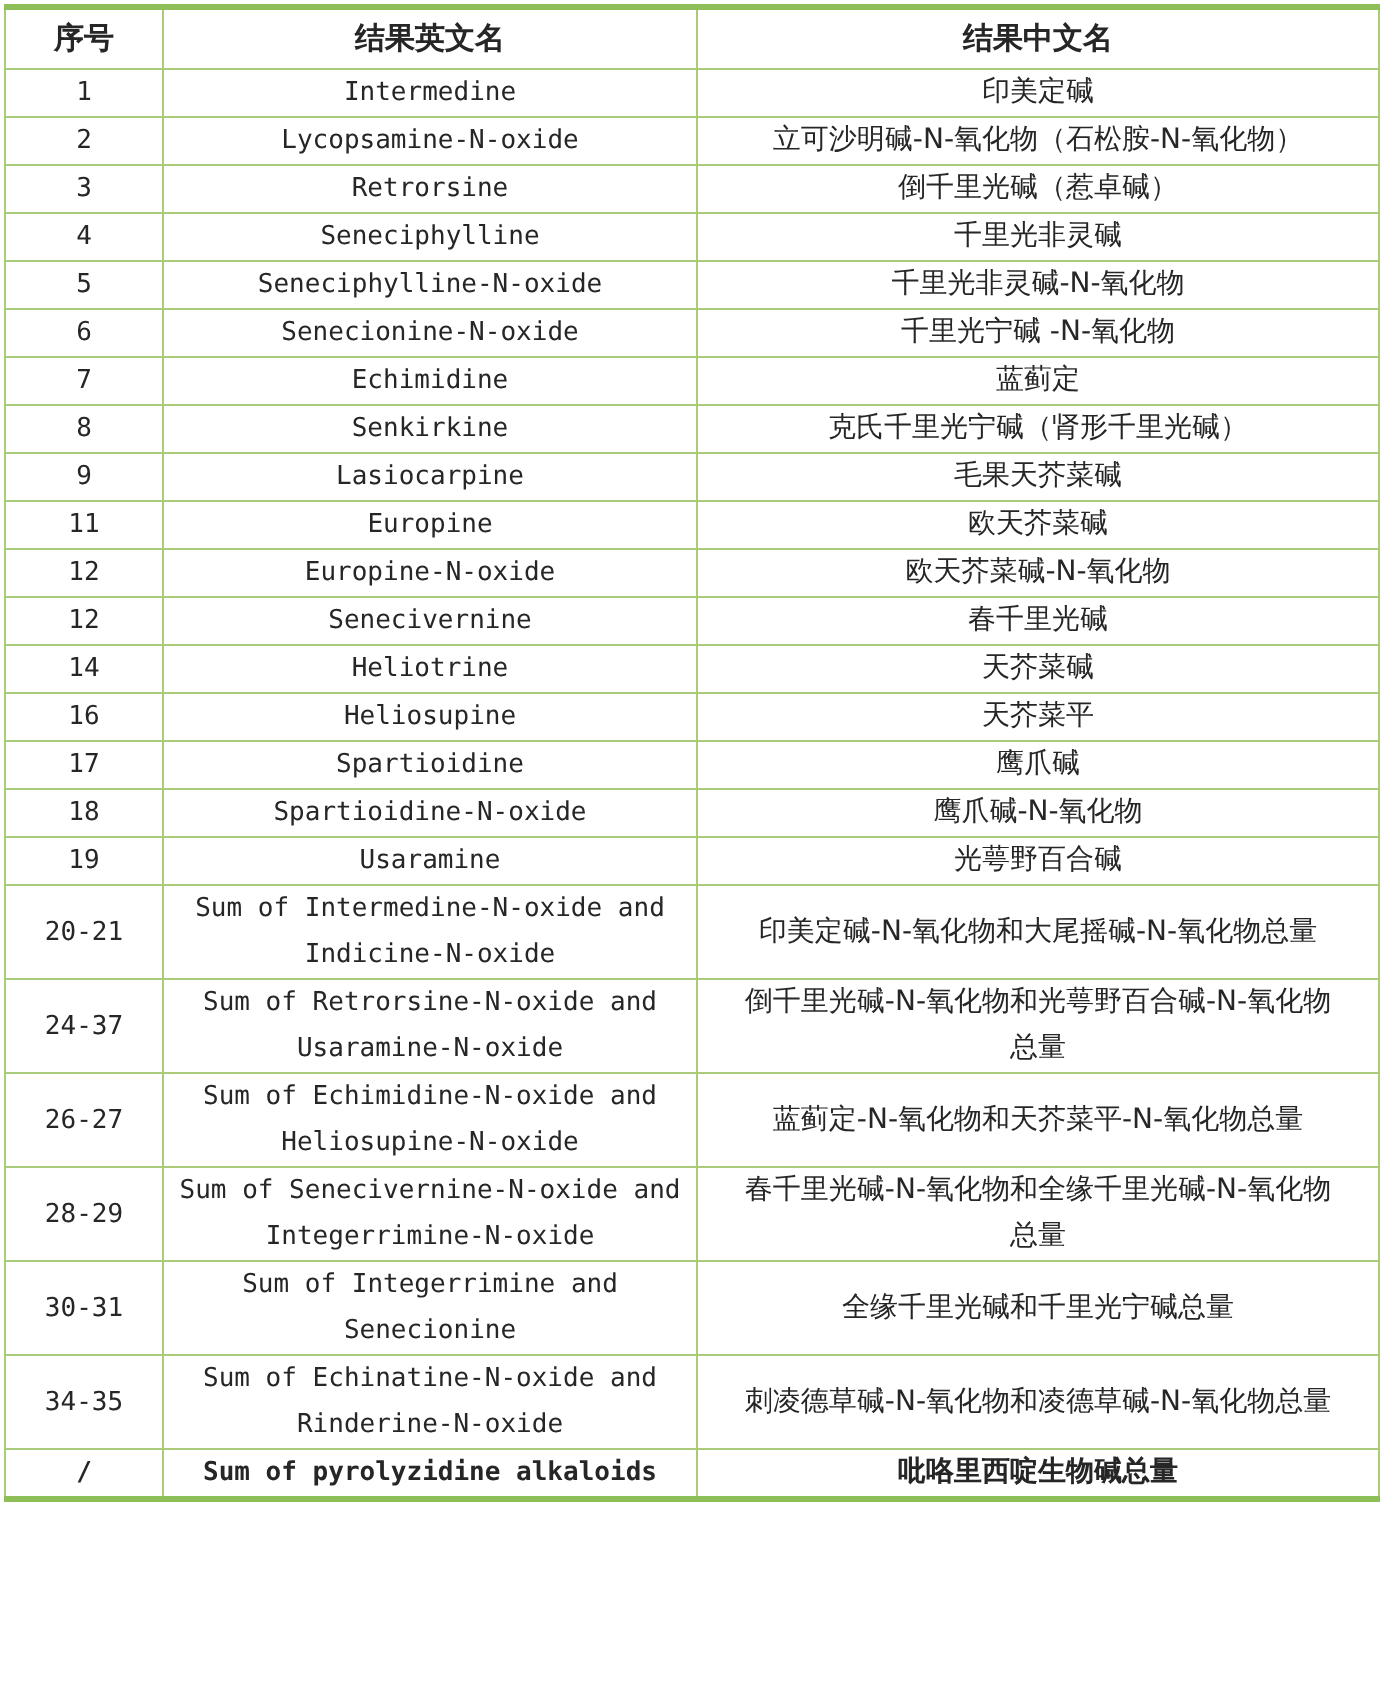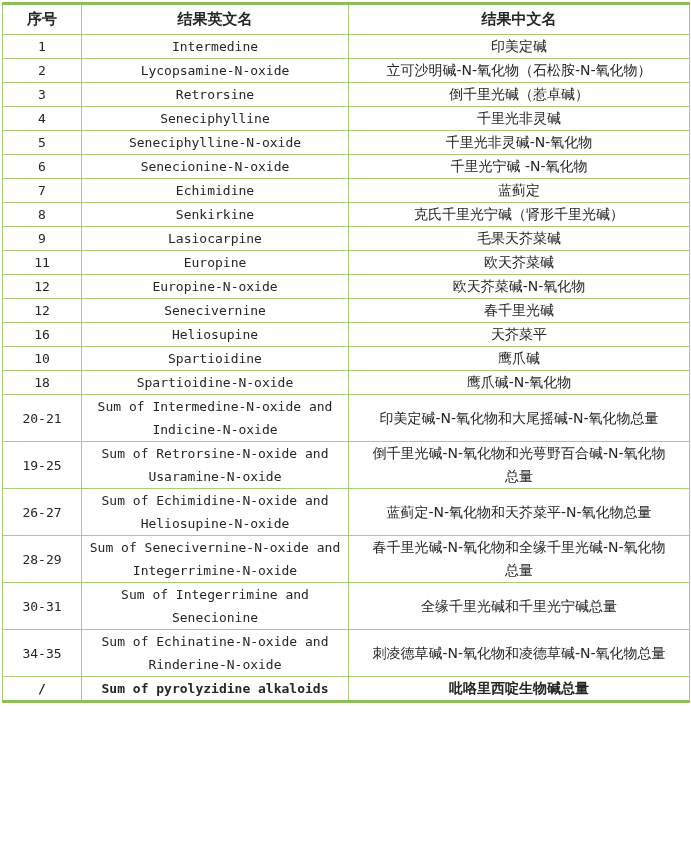--- a/index.html
+++ b/index.html
@@ -129,42 +129,52 @@
           <td class="no">12</td>
           <td class="en">Europine-N-oxide</td>
           <td class="zh">欧天芥菜碱-N-氧化物</td>
         </tr>
         <tr>
           <td class="no">12</td>
           <td class="en">Senecivernine</td>
           <td class="zh">春千里光碱</td>
         </tr>
         <tr>
+          <td class="no">14</td>
+          <td class="en">Heliotrine</td>
+          <td class="zh">天芥菜碱</td>
+        </tr>
+        <tr>
           <td class="no">16</td>
           <td class="en">Heliosupine</td>
           <td class="zh">天芥菜平</td>
         </tr>
         <tr>
-          <td class="no">10</td>
+          <td class="no">17</td>
           <td class="en">Spartioidine</td>
           <td class="zh">鹰爪碱</td>
         </tr>
         <tr>
           <td class="no">18</td>
           <td class="en">Spartioidine-N-oxide</td>
           <td class="zh">鹰爪碱-N-氧化物</td>
+        </tr>
+        <tr>
+          <td class="no">19</td>
+          <td class="en">Usaramine</td>
+          <td class="zh">光萼野百合碱</td>
         </tr>
         <tr>
           <td class="no">20-21</td>
           <td class="en">Sum of Intermedine-N-oxide and
 Indicine-N-oxide</td>
           <td class="zh">印美定碱-N-氧化物和大尾摇碱-N-氧化物总量</td>
         </tr>
         <tr>
-          <td class="no">19-25</td>
+          <td class="no">24-37</td>
           <td class="en">Sum of Retrorsine-N-oxide and
 Usaramine-N-oxide</td>
           <td class="zh">倒千里光碱-N-氧化物和光萼野百合碱-N-氧化物
 总量</td>
         </tr>
         <tr>
           <td class="no">26-27</td>
           <td class="en">Sum of Echimidine-N-oxide and
 Heliosupine-N-oxide</td>
           <td class="zh">蓝蓟定-N-氧化物和天芥菜平-N-氧化物总量</td>

